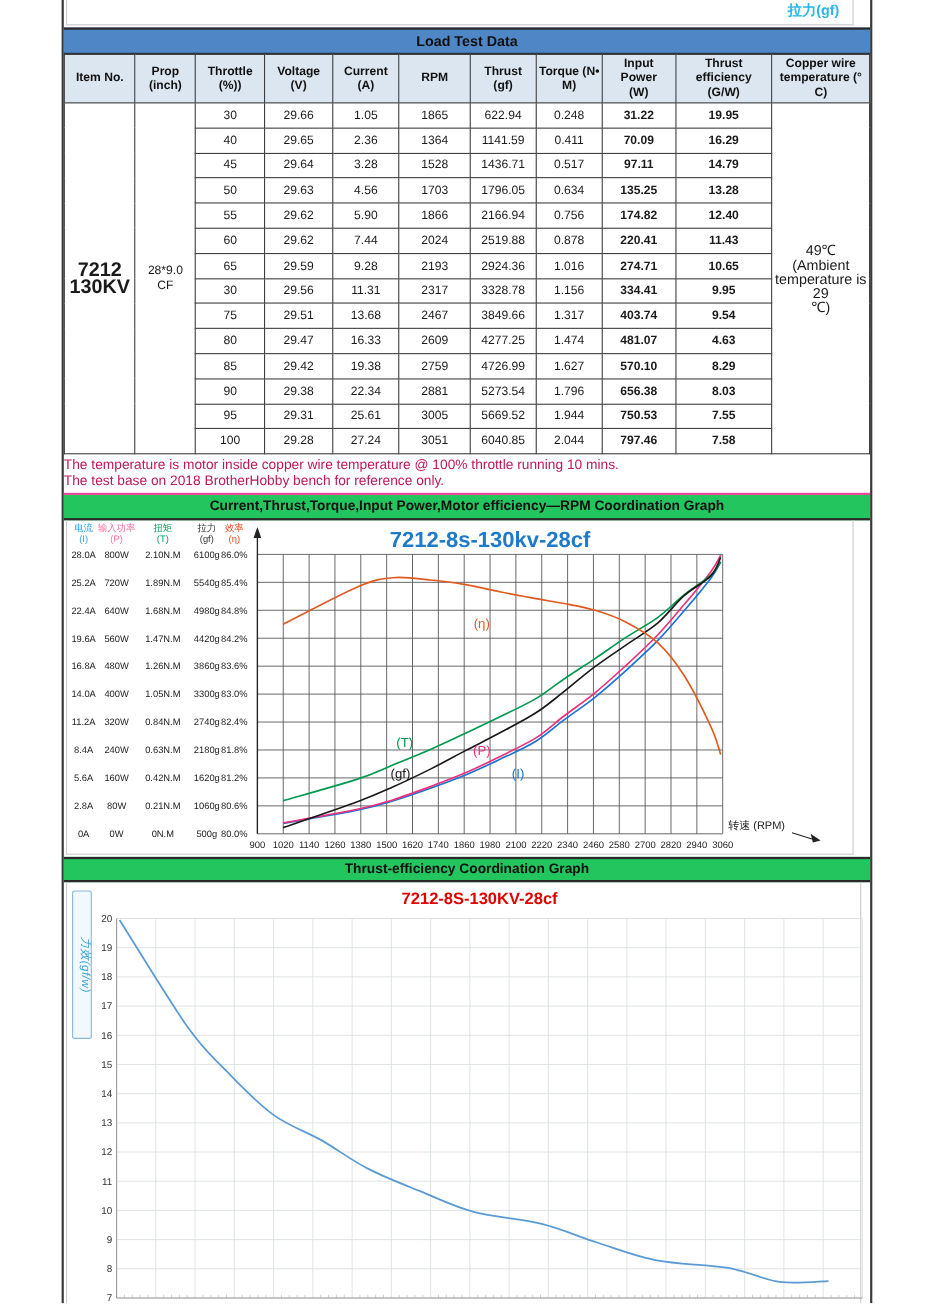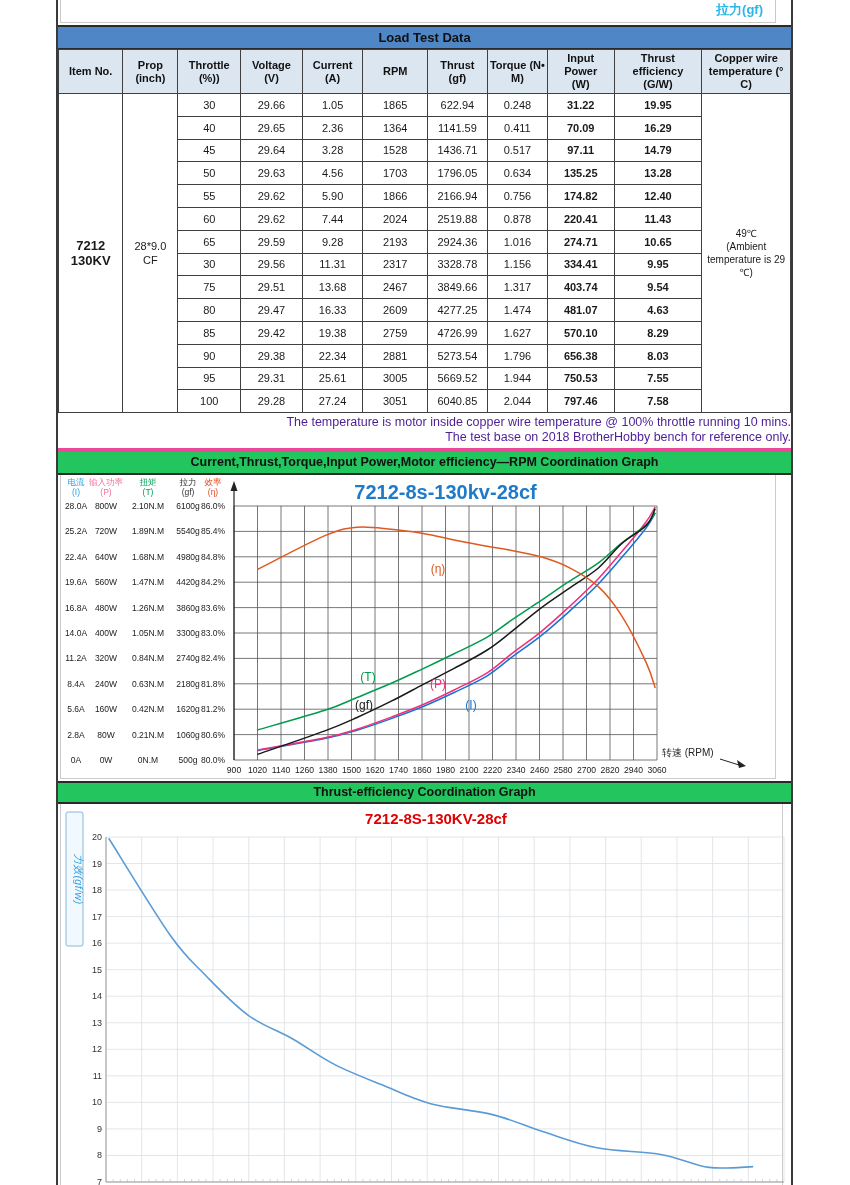--- a/index.html
+++ b/index.html
@@ -16,25 +16,25 @@
   .lt-title{height:24px;background:#4f86c6;border-top:2px solid #2a2a2a;border-bottom:1px solid #2a2a2a;
             display:flex;align-items:center;justify-content:center;font-weight:bold;font-size:13px;color:#101010;
             box-sizing:border-box;}
   
   table.lt{width:100%;border-collapse:collapse;table-layout:fixed;font-size:11px;}
   table.lt th{background:#dce6f1;border:1px solid #404040;font-weight:bold;height:43px;line-height:13px;
               padding:0 1px;font-size:11px;color:#111;}
   table.lt td{border:1px solid #404040;text-align:center;height:21.8px;padding:0;color:#1a1a1a;
               vertical-align:middle;}
   table.lt td.bold{font-weight:bold;}
-  table.lt td.item{font-weight:bold;font-size:13px;line-height:15px;}
+  table.lt td.item{font-weight:bold;font-size:18px;line-height:15px;}
   table.lt td.prop{font-size:11px;line-height:14px;}
-  table.lt td.temp{font-size:10px;line-height:13px;}
+  table.lt td.temp{font-size:13px;line-height:13px;}
   
-  .notes{border-bottom:4px solid #ec4899;text-align:right;color:#4c1d95;font-size:12.5px;
+  .notes{border-bottom:2px solid #ec4899;text-align:left;color:#be185d;font-size:12.5px;
          padding:2px 0 3px;line-height:15px;box-sizing:border-box;}
   
   .sec-header{height:23px;background:#22c55e;border-bottom:2px solid #2a2a2a;box-sizing:border-box;
               text-align:center;font-weight:bold;font-size:12.5px;line-height:21px;color:#111;}
   .sec-header.b{border-top:2px solid #2a2a2a;line-height:19px;}
   
   .chart-wrap{position:relative;}
   .chart-wrap.c1{height:306px;}
   .chart-wrap.c2{height:400px;}
   .inner-border{position:absolute;border:1px solid #ccc;border-top:none;pointer-events:none;}

